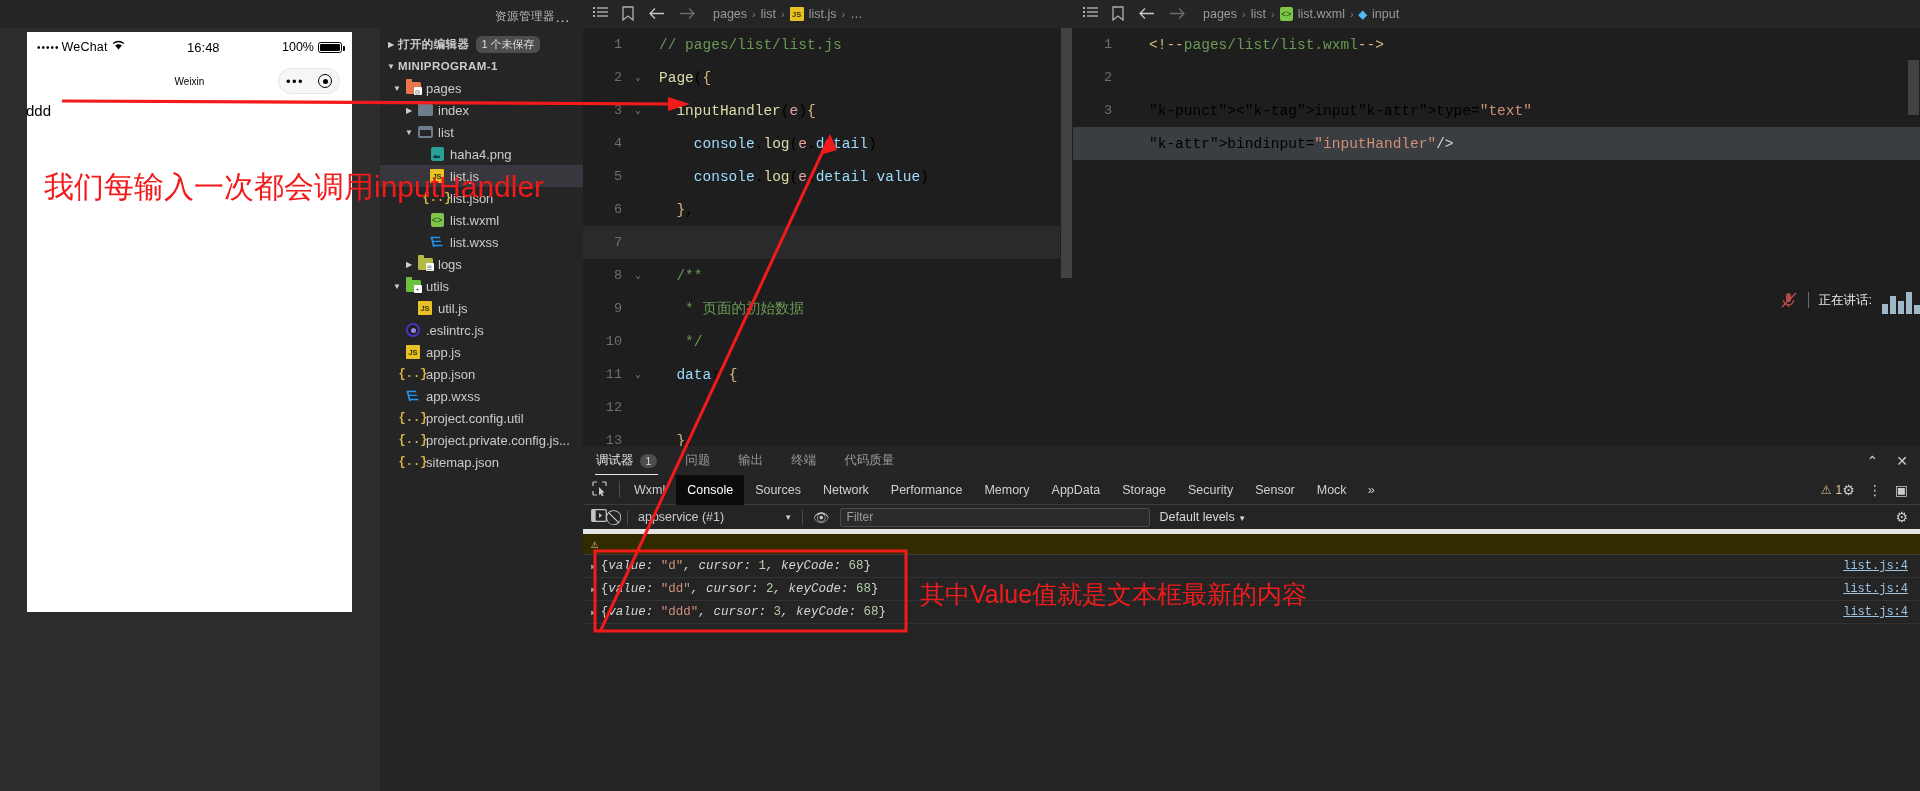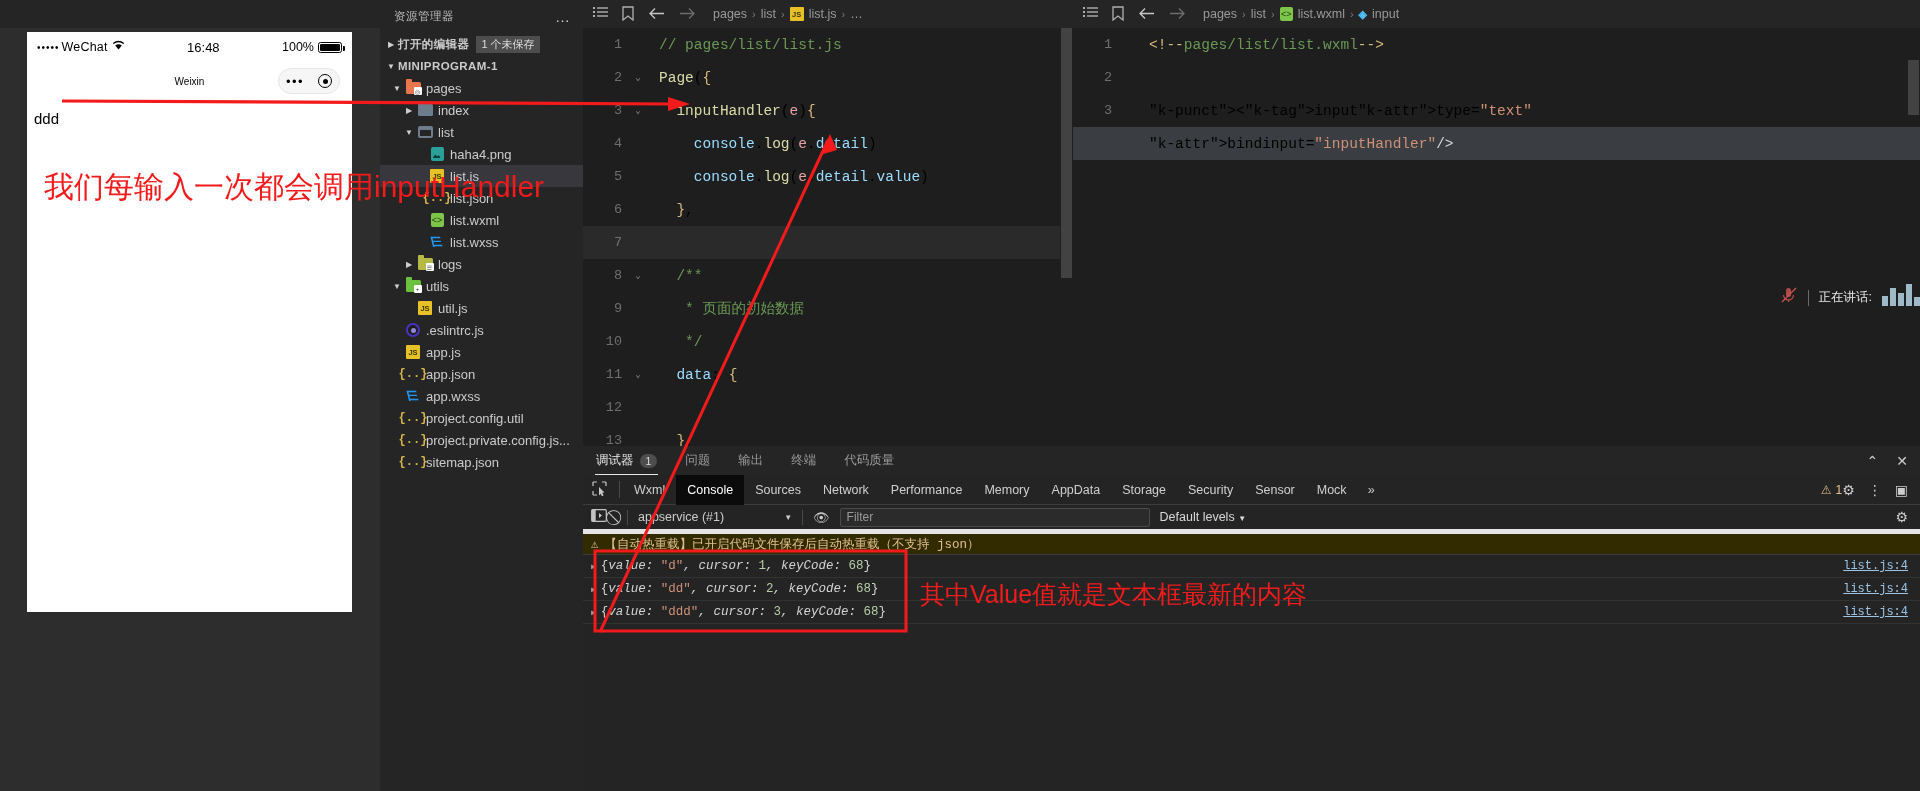--- a/index.html
+++ b/index.html
@@ -26,35 +26,35 @@
   .battery { width:24px; height:11px; border:1.4px solid #000; border-radius:2.5px; position:relative; display:inline-block;}
   .battery::after { content:""; position:absolute; right:-3.5px; top:3px; width:2px; height:5px; background:#000; border-radius:0 1px 1px 0;}
   .battery-fill { position:absolute; left:1px; top:1px; bottom:1px; right:1px; background:#000; border-radius:1px;}
   .phone-nav { position:relative; height:38px; display:flex; align-items:center; justify-content:center; }
   .phone-title { font-size:10px; color:#000; }
   .capsule { position:absolute; right:12px; top:6px; width:62px; height:26px; border-radius:13px;
              background:#f6f6f6; border:.5px solid #e6e6e6; display:flex; align-items:center; justify-content:space-around; }
   .cap-dots { font-size:13px; letter-spacing:1.5px; color:#000; line-height:1; }
   .cap-circle { width:14px; height:14px; border-radius:50%; border:1.6px solid #000; display:flex; align-items:center; justify-content:center;}
   .cap-circle i { width:5px; height:5px; border-radius:50%; background:#000; display:block;}
-  .phone-body { padding:8px; }
+  .phone-body { padding:0; }
   .phone-input-text { font-size:15px; color:#000; padding:2px 0 0 0; margin-left:-1px; }
 
   
   .explorer { position:absolute; left:380px; top:0; width:203px; height:791px; background:#252526; }
-  .exp-title { display:flex; align-items:center; justify-content:space-between; height:33px; padding:0 12px 0 14px;
+  .exp-title { display:flex; align-items:center; justify-content:flex-end; height:33px; padding:0 12px 0 14px;
                color:#bbbbbb; font-size:11.5px; letter-spacing:.5px;}
   .exp-more { color:#ccc; font-size:15px; letter-spacing:1px; line-height:1; cursor:pointer;}
   .row { display:flex; align-items:center; height:22px; font-size:13px; color:#cccccc; white-space:nowrap; cursor:pointer; }
   .row.selected { background:#37373d; }
   .twisty { width:14px; text-align:center; font-size:8px; color:#cfcfcf; flex:0 0 14px; }
   .twisty.none { visibility:hidden; }
   .ico { width:18px; flex:0 0 18px; display:flex; align-items:center; justify-content:center; margin-right:4px;}
   .bold-row { font-weight:bold; font-size:11.5px; letter-spacing:.4px; color:#cccccc; }
-  .badge-unsaved { background:#4d4d4d; color:#ddd; font-size:11px; border-radius:0; padding:1px 5px; margin-left:7px; }
+  .badge-unsaved { background:#4d4d4d; color:#ddd; font-size:11px; border-radius:6px; padding:1px 5px; margin-left:7px; }
   .indent-1 { padding-left:10px;}
   .indent-2 { padding-left:22px;}
   .indent-3 { padding-left:34px;}
 
   
   .fld { width:15px; height:12px; position:relative; border-radius:1.5px; }
   .fld::before { content:""; position:absolute; left:0; top:-3px; width:6px; height:4px; border-radius:1px 1px 0 0; }
   .fld-grey { background:#6d7d8b; } .fld-grey::before { background:#6d7d8b; }
   .fld-red  { background:#e8774e; } .fld-red::before { background:#e8774e; }
   .fld-olive{ background:#b5ba45; } .fld-olive::before { background:#b5ba45; }
@@ -139,21 +139,21 @@
            border-bottom:1px solid #323232; font-family:"Liberation Mono", monospace; font-size:12.5px; color:#d4d4d4;}
   .c-arrow { color:#9a9a9a; font-size:8px; margin-right:5px;}
   .c-src { position:absolute; right:12px; color:#9cc4e4; text-decoration:underline; font-size:12px;}
   .c-key { color:#d4d4d4; font-style:italic;}
   .c-str { color:#ce9178; }
   .c-num { color:#b5cea8; }
   .anno-text { position:absolute; color:#f21a1a; font-family:"Liberation Sans", sans-serif; white-space:nowrap; }
   svg.overlay { position:absolute; left:0; top:0; width:1920px; height:791px; pointer-events:none; }
 
   
-  .toast { position:absolute; right:0px; top:284px; display:flex; align-items:flex-end; gap:10px; color:#e8e8e8;
+  .toast { position:absolute; right:0px; top:292px; display:flex; align-items:flex-start; gap:10px; color:#e8e8e8;
            font-size:12.5px; }
   .toast-mic { color:#d04545; font-size:14px; }
   .toast-sep { width:1px; height:16px; background:#6a6a6a;}
   .toast-wave { display:flex; align-items:flex-end; gap:2px; }
   .toast-wave i { display:block; width:6px; background:#9fb9c9; }
 </style>
 </head>
 <body>
 
 <div class="app">
@@ -634,21 +634,20 @@
           <span>Default levels</span>
           <span style="font-size:8px;"> ▼</span>
         </span>
         <span style="flex:1"></span>
         <span style="padding-right:12px;color:#ccc;font-size:14px;">⚙</span>
       </div>
 
       <div class="console-area">
         <div class="c-warnline">
           <span>⚠</span>
-          <span>【自动热重载】已开启代码文件保存后自动热重载（不支持 json）</span>
         </div>
         <div id="console-rows">
             <div class="c-row">
               <span class="c-arrow">▶</span>
               <span><span class="k-punct">{</span><span class="c-key">value: </span><span class="c-str">"d"</span><span class="c-key">, cursor: </span><span class="c-num">1</span><span class="c-key">, keyCode: </span><span class="c-num">68</span><span class="k-punct">}</span></span>
               <span class="c-src">list.js:4</span>
             </div>
             <div class="c-row">
               <span class="c-arrow">▶</span>
               <span><span class="k-punct">{</span><span class="c-key">value: </span><span class="c-str">"dd"</span><span class="c-key">, cursor: </span><span class="c-num">2</span><span class="c-key">, keyCode: </span><span class="c-num">68</span><span class="k-punct">}</span></span>

